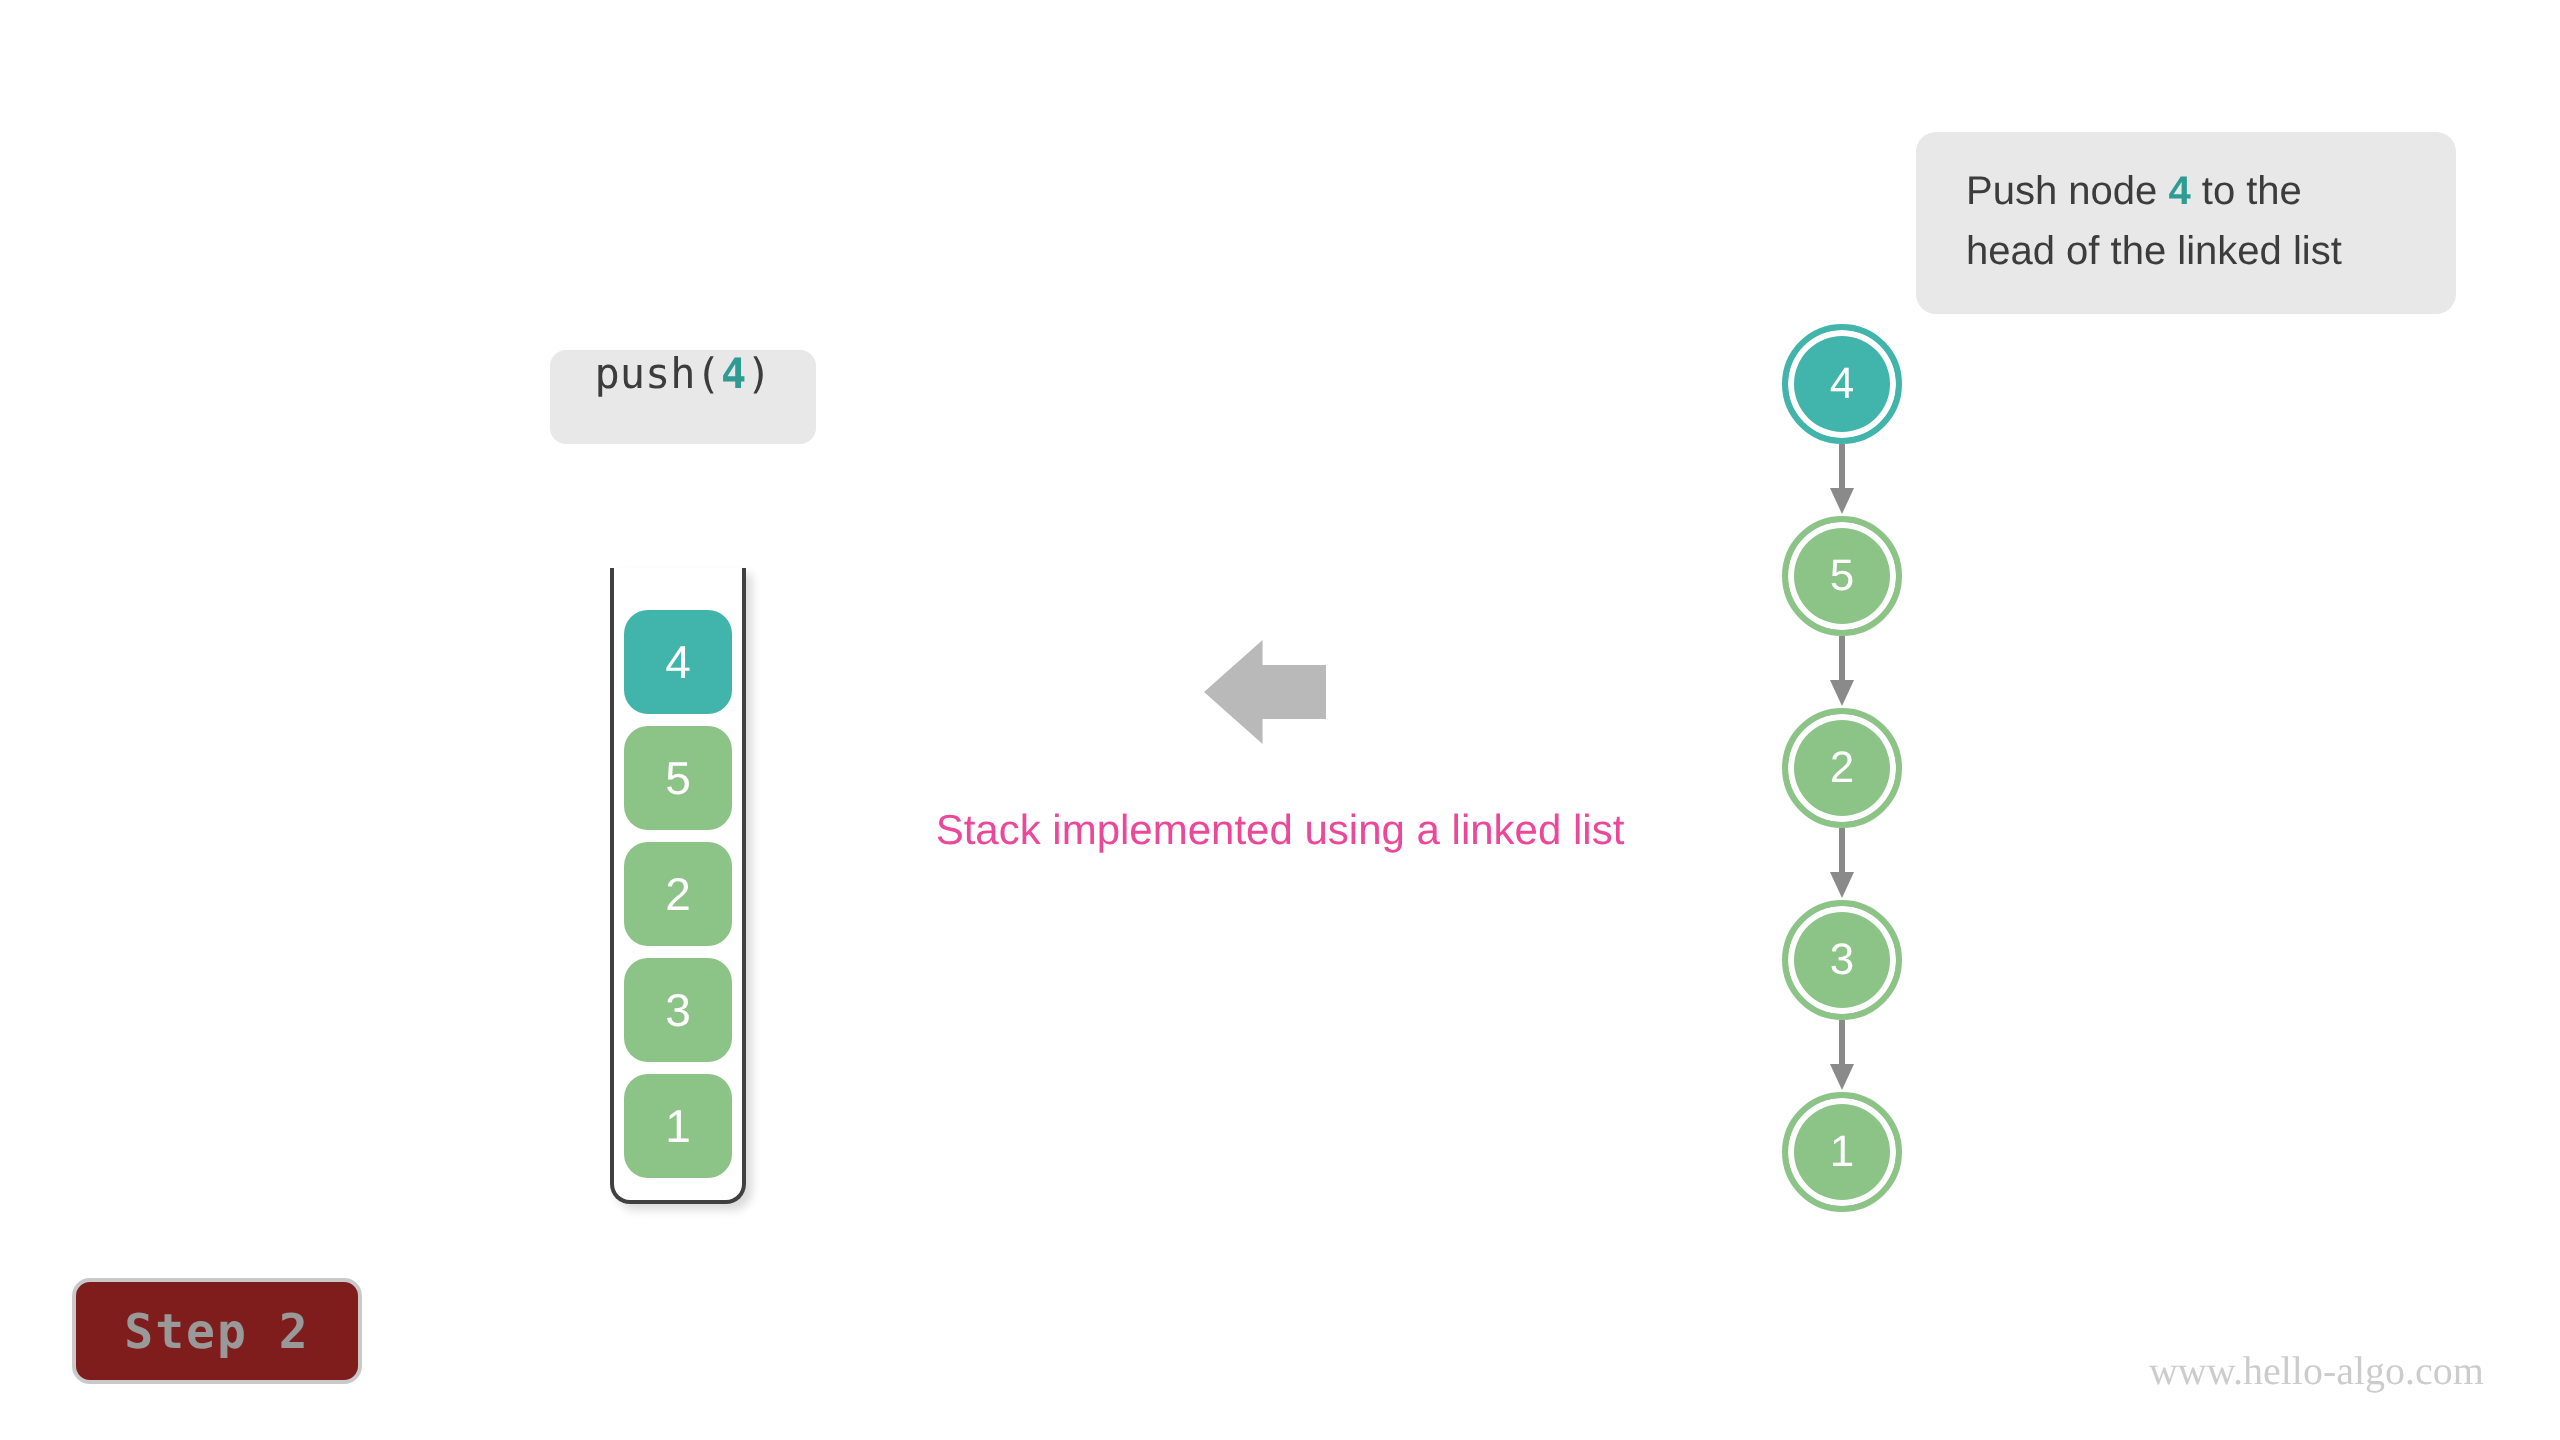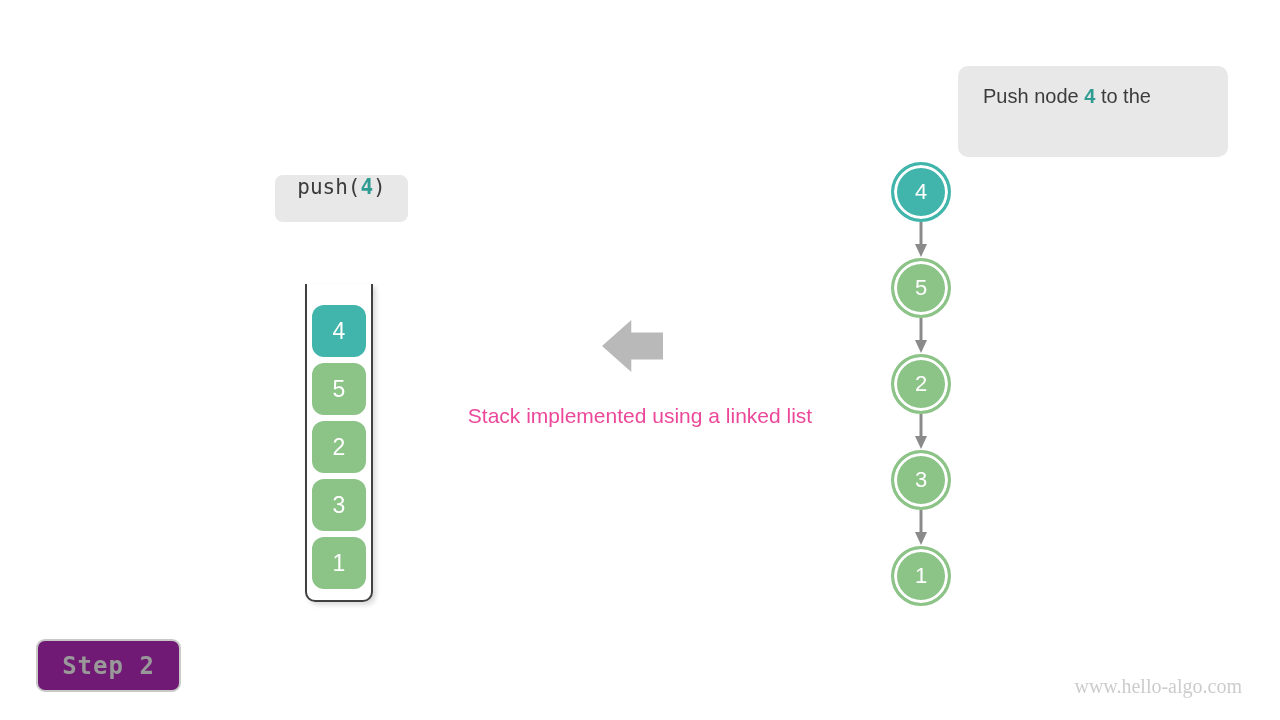--- a/index.html
+++ b/index.html
@@ -65,40 +65,41 @@
   .ll-label {
     position:absolute; width:220px; left:706px; text-align:center;
     font-size:21px; font-weight:bold; color:#3c3c3c;
   }
   .head-label { top:181px; }
   .tail-label { top:565px; }
 
   
   .step-badge {
     position:absolute; left:36px; top:639px; width:145px; height:53px;
-    box-sizing:border-box; background:#701a75; border:2px solid #c9c9c9; border-radius:9px;
+    box-sizing:border-box; background:#7f1d1d; border:2px solid #c9c9c9; border-radius:9px;
     display:flex; align-items:center; justify-content:center;
     font-family:"DejaVu Sans Mono","Liberation Mono",monospace;
     font-weight:bold; font-size:24px; color:#999999; letter-spacing:1px;
   }
 
   
   .watermark {
     position:absolute; right:38px; top:675px;
     font-family:Liberation Serif, serif;
     font-size:20px; color:#cccccc;
   }
 </style>
 </head>
 <body>
 
 <div class="canvas">
 
   <div class="callout" style="background-color: rgb(232, 232, 232);">
     <span><span>Push node </span><span class="hl" style="color: rgb(47, 156, 147);">4</span><span> to the</span></span><br>
+    <span>head of the linked list</span>
   </div>
 
   <div class="code-chip" style="background-color: rgb(232, 232, 232);">
     <span>push(</span>
       <span class="hl" style="color: rgb(47, 156, 147);">4</span>
       <span>)</span>
   </div>
 
   <div class="stack-container">
     <div class="stack-box" style="background-color: rgb(65, 181, 171);">4</div>

